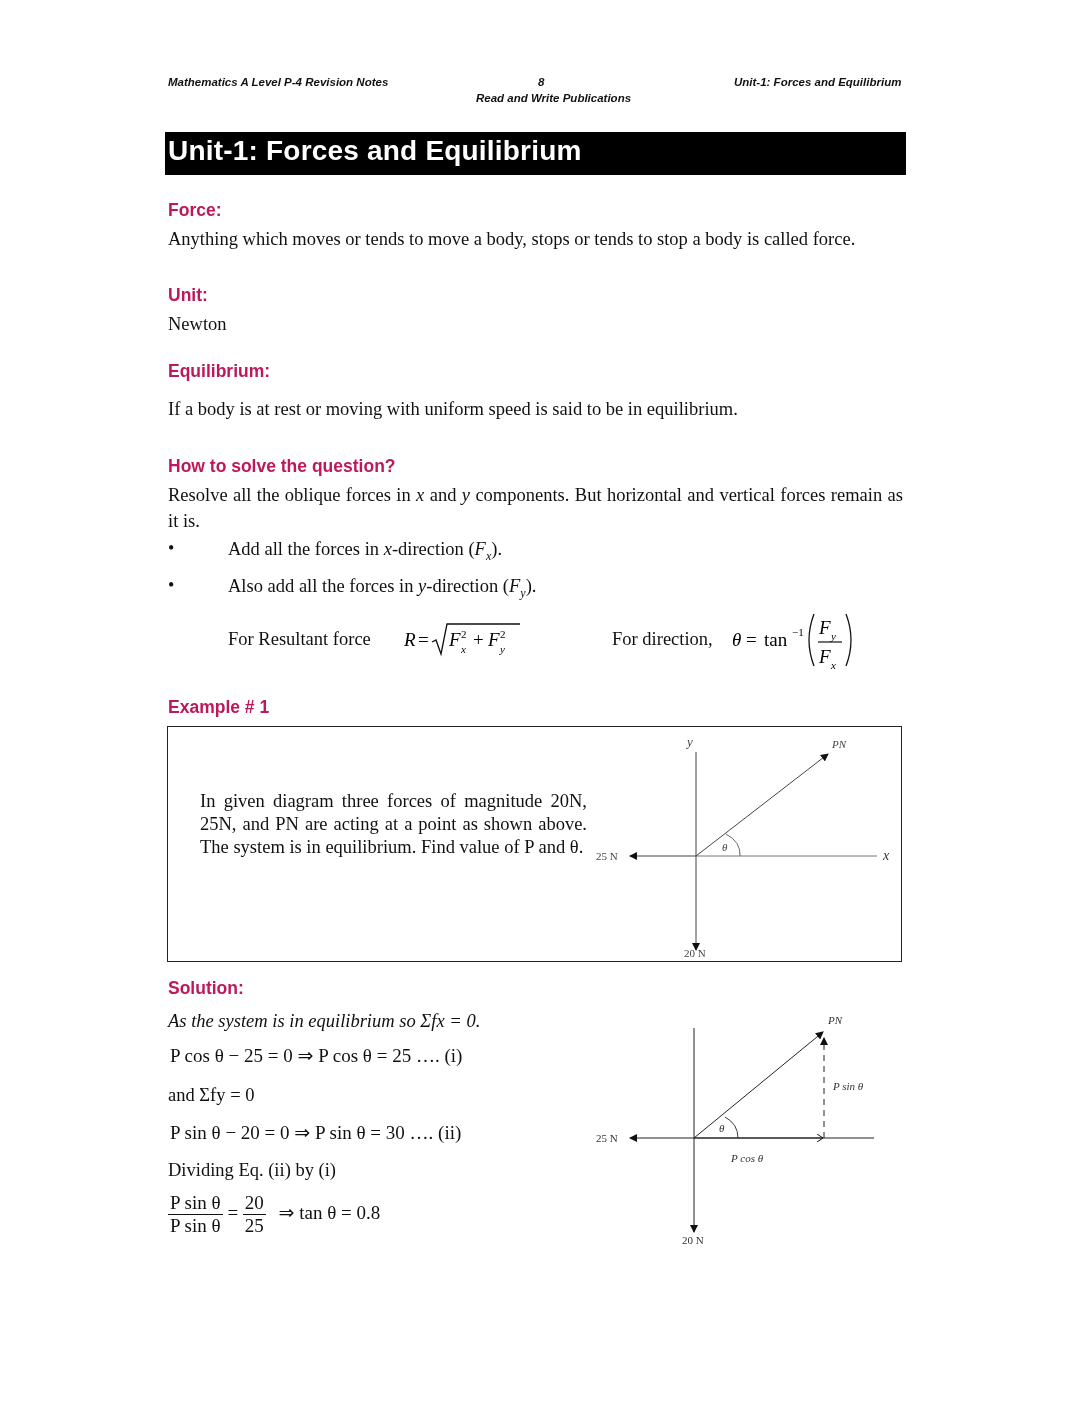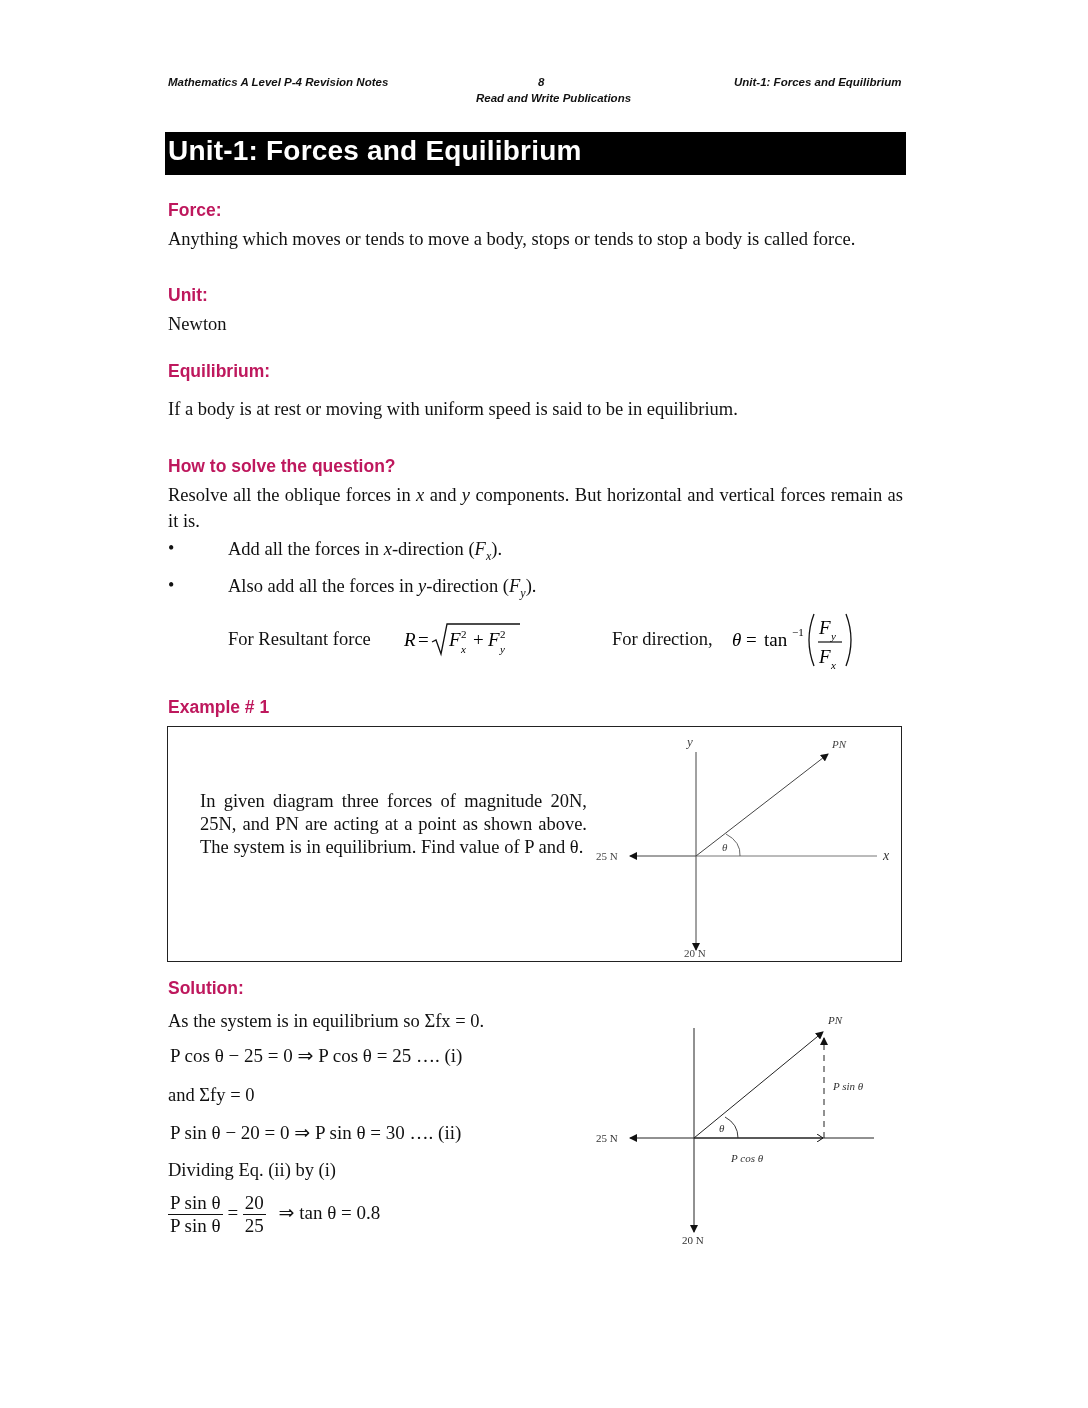--- a/index.html
+++ b/index.html
@@ -101,21 +101,21 @@
   <path d="M146 106 Q161 114 160 128" stroke="#555" stroke-width="0.9" fill="none"></path>
   <text x="107" y="18" font-size="13" font-style="italic" fill="#444">y</text>
   <text x="303" y="132" font-size="14" font-style="italic" fill="#333">x</text>
   <text x="252" y="20" font-size="11" font-style="italic" fill="#444">PN</text>
   <text x="16" y="132" font-size="11" fill="#444">25 N</text>
   <text x="104" y="229" font-size="11" fill="#444">20 N</text>
   <text x="142" y="123" font-size="11" font-style="italic" fill="#444">θ</text>
 </svg>
 
 <div class="abs h" style="left:168px;top:978px;">Solution:</div>
-<div class="abs p" style="left:168px;top:1008px;">As the system is in equilibrium so Σfx = 0.</div>
+<div class="abs p" style="left:168px;top:1008px;font-style:italic;">As the system is in equilibrium so Σfx = 0.</div>
 <div class="abs p" style="left:170px;top:1043px;font-size:19px;">P cos θ − 25 = 0 ⇒ P cos θ = 25 …. (i)</div>
 <div class="abs p" style="left:168px;top:1082px;">and  Σfy = 0</div>
 <div class="abs p" style="left:170px;top:1120px;font-size:19px;">P sin θ − 20 = 0 ⇒ P sin θ = 30 …. (ii)</div>
 <div class="abs p" style="left:168px;top:1157px;">Dividing Eq. (ii)  by  (i)</div>
 
 <div class="abs p" style="left:168px;top:1192px;font-size:19px;">
   <span class="frac">
     <span class="num">P sin θ</span>
     <span class="den">P sin θ</span>
   </span>

